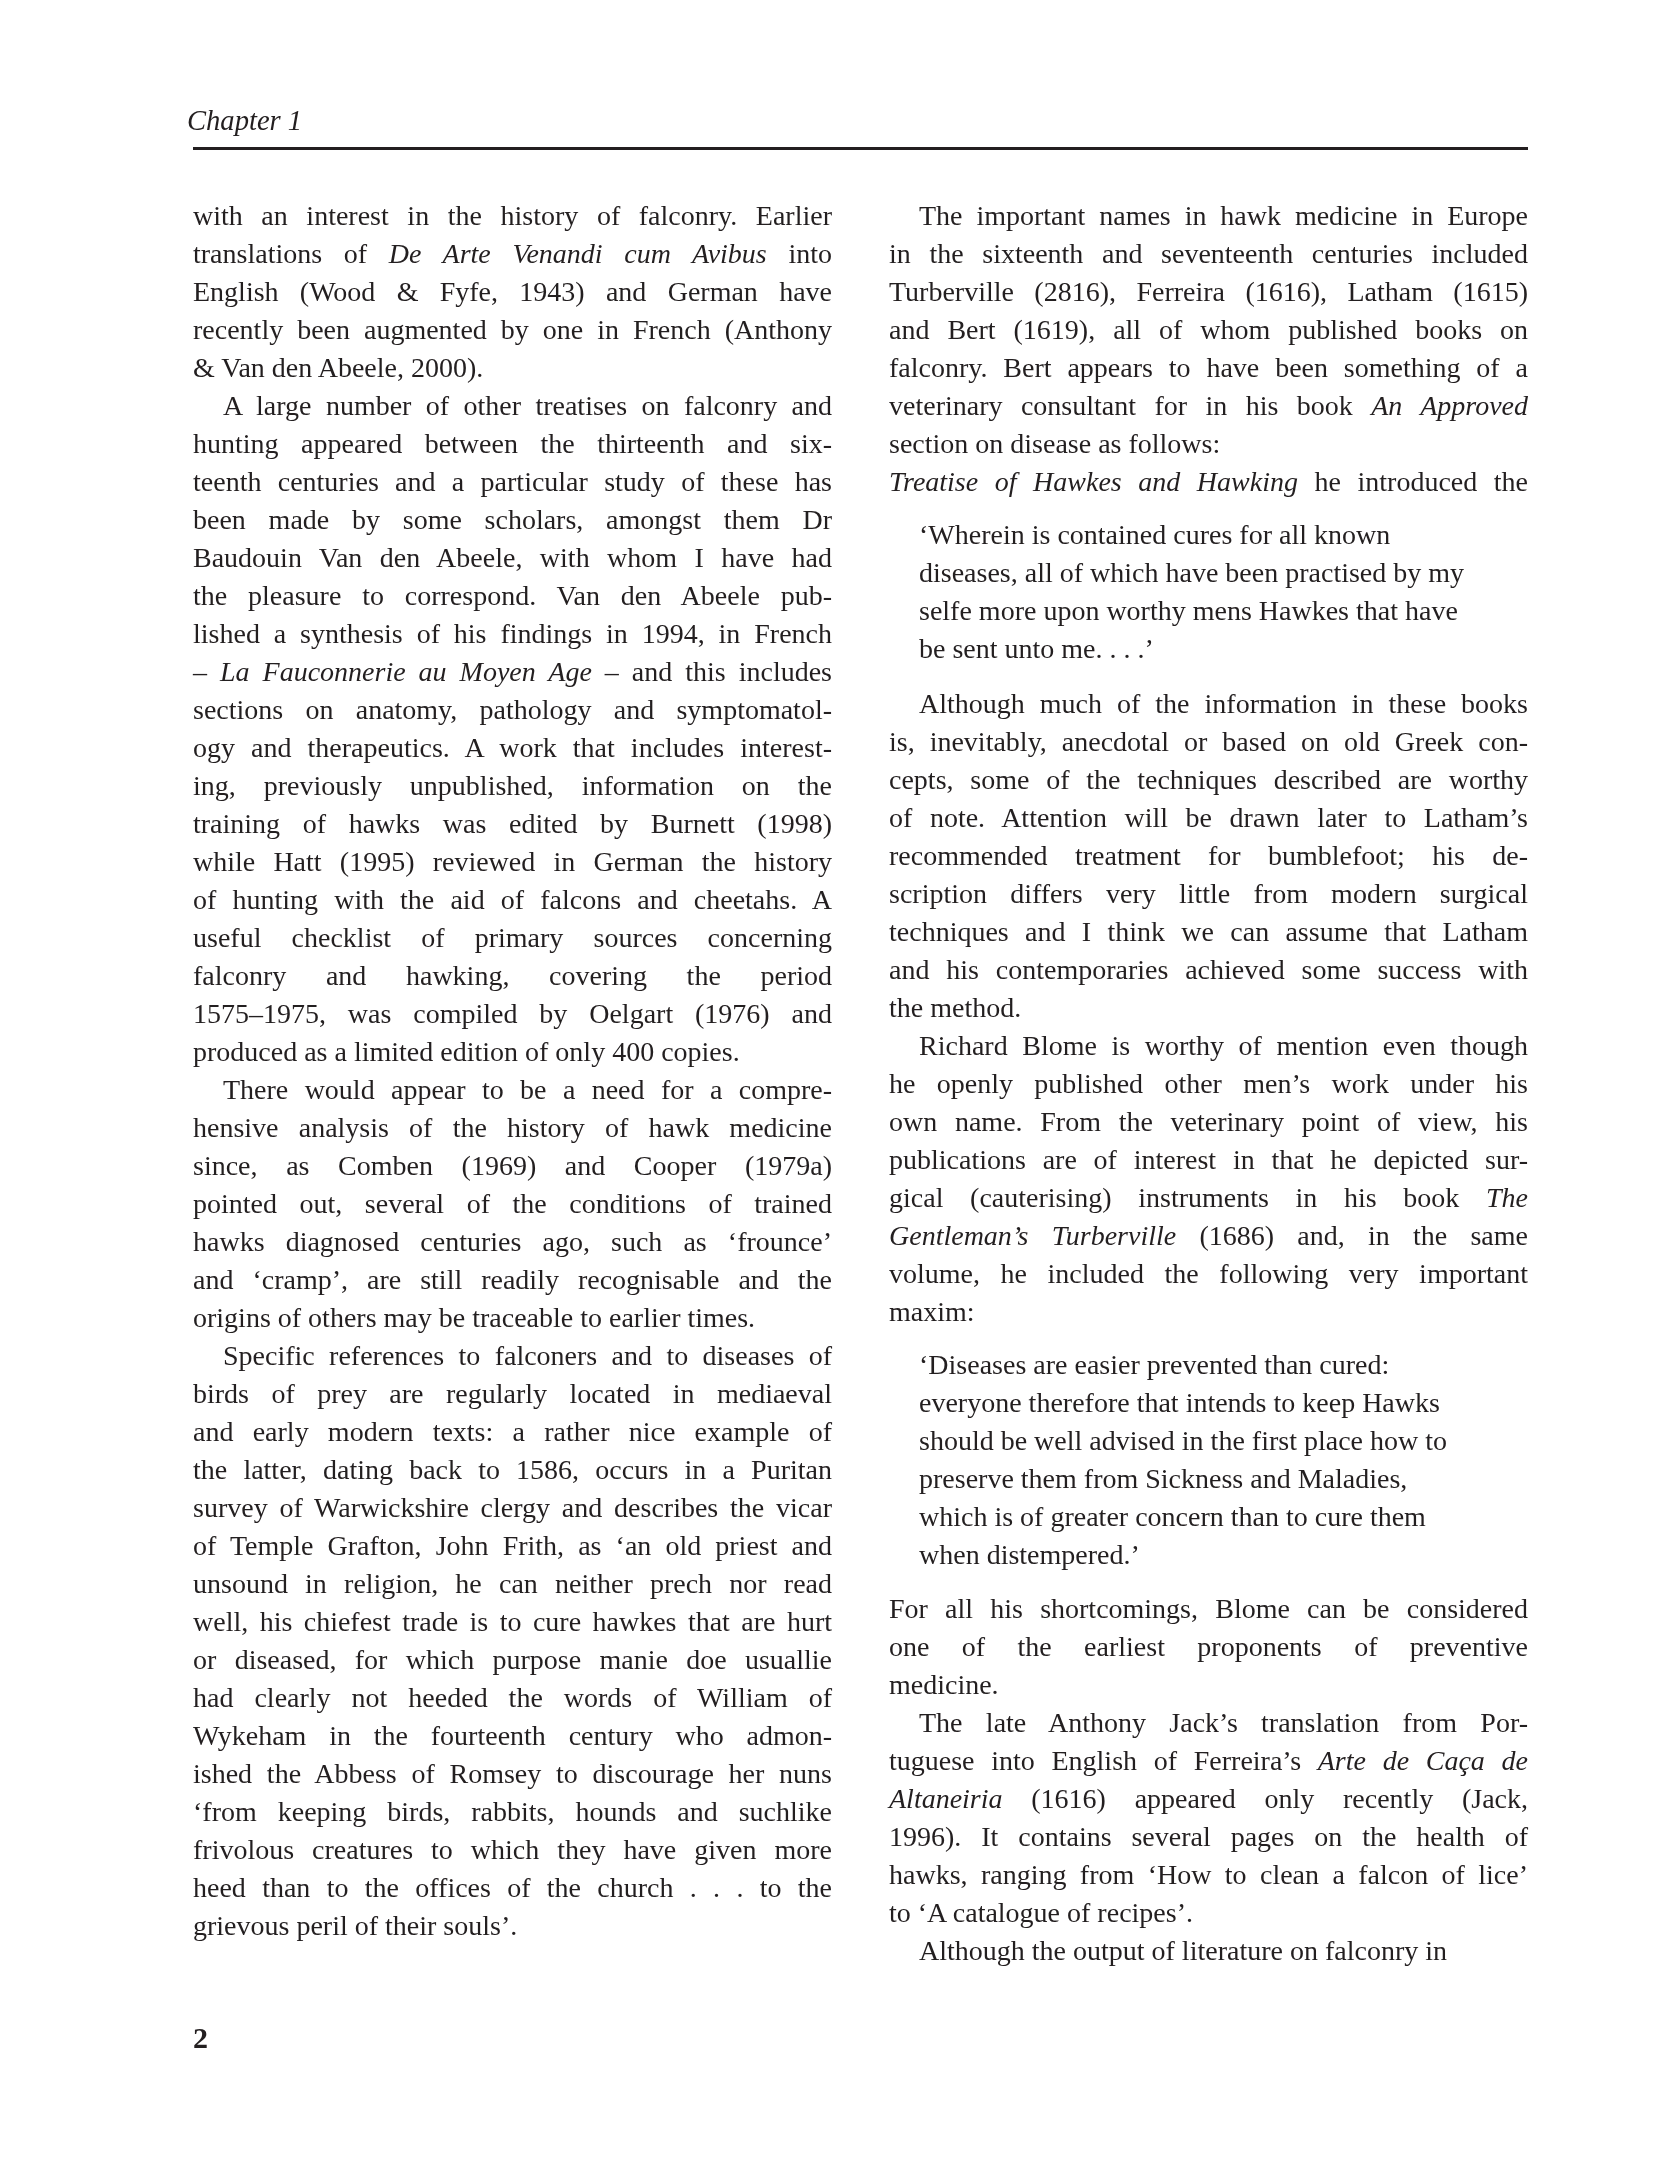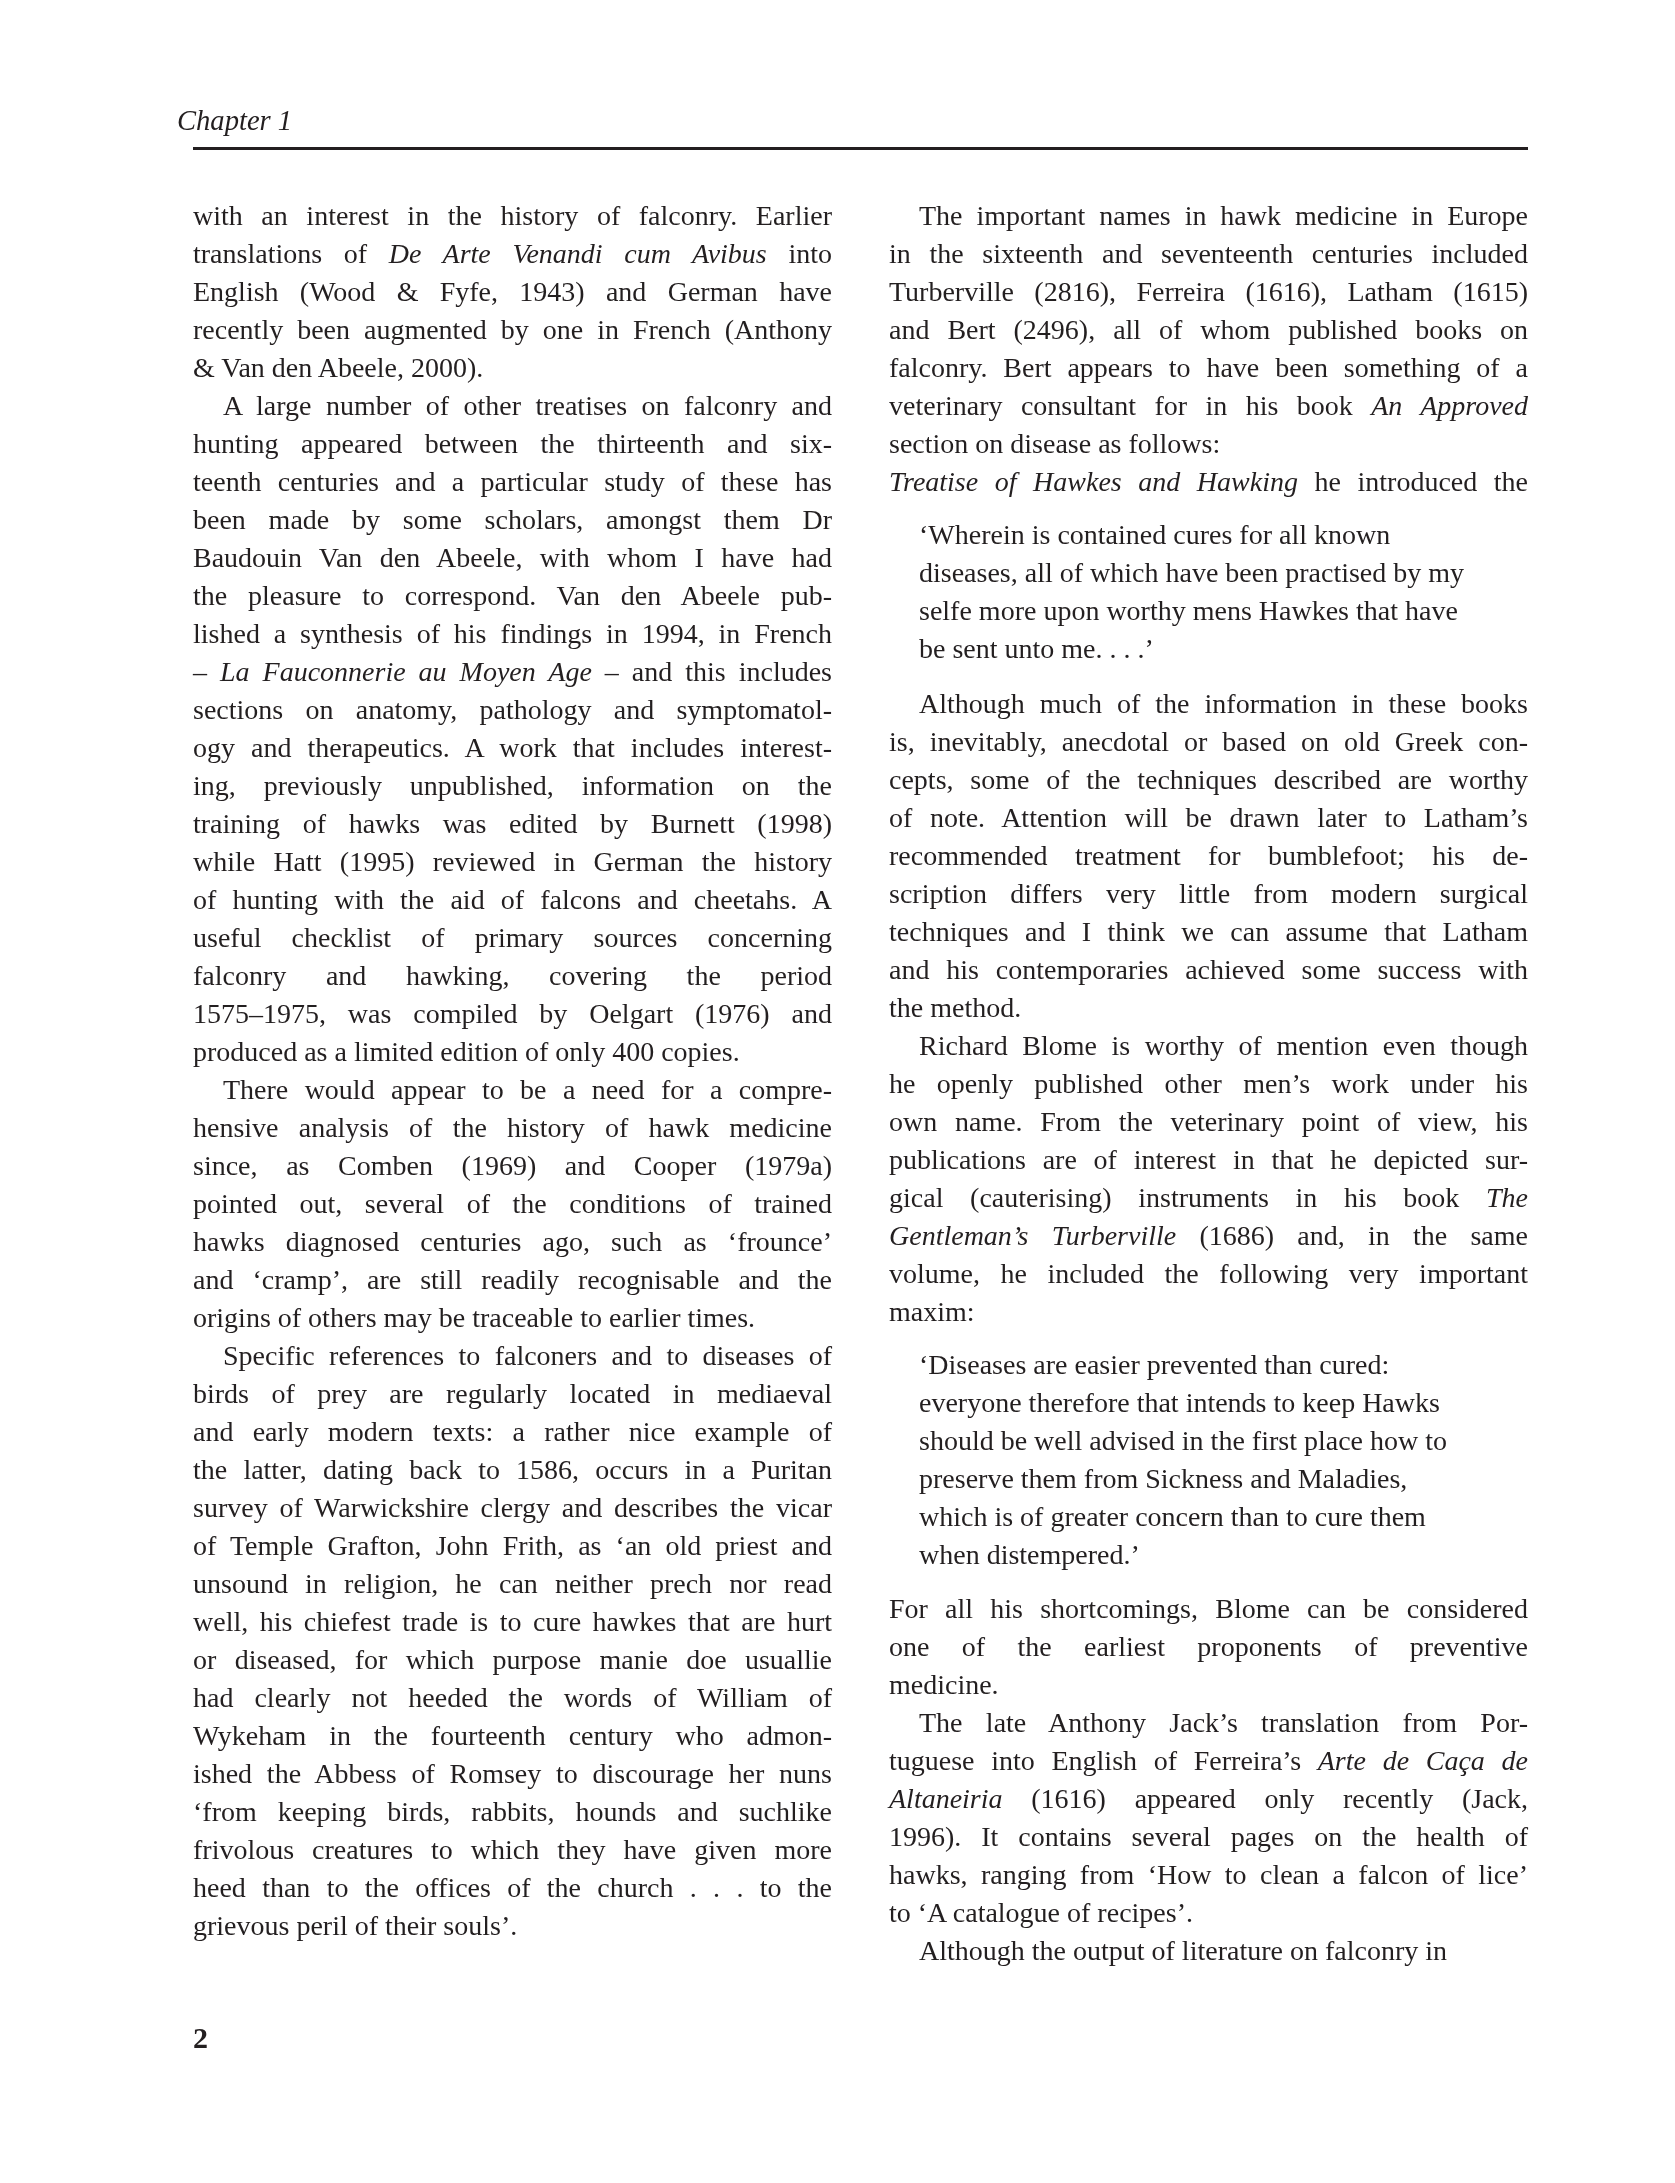--- a/index.html
+++ b/index.html
@@ -1,18 +1,18 @@
 <!DOCTYPE html>
 <html style="font-size:12px"><head>
 <meta charset="utf-8">
 <style>
   html, body { margin: 0; padding: 0; background: #ffffff; }
   body { width: 1676px; height: 2183px; position: relative; overflow: hidden;
          font-family: "Liberation Serif", "DejaVu Serif", serif; color: #231f20; }
-  .running-head { position: absolute; left: 177px; top: 104px; font-size: 28.6px; font-style: italic; line-height: 33px; }
+  .running-head { position: absolute; left: 187px; top: 104px; font-size: 28.6px; font-style: italic; line-height: 33px; }
   .head-rule { position: absolute; left: 193px; top: 147px; width: 1335px; height: 3px; background: #231f20; }
   .col { position: absolute; top: 197px; width: 639px; font-size: 28px; line-height: 38px; }
   .col.left { left: 193px; }
   .col.right { left: 889px; }
   .line { display: block; white-space: nowrap; text-align: justify; text-align-last: justify; height: 38px; overflow: visible; }
   .line.last { text-align-last: left; }
   .line.indent { padding-left: 30px; }
   .para { display: block; margin: 0 0 0 0; }
   .para + .para { margin-top: 0px; }
   .quote { display: block; padding-left: 30px; margin-top: 15px; margin-bottom: 16.5px; }
@@ -80,21 +80,21 @@
       <span class="line">frivolous creatures to which they have given more</span>
       <span class="line">heed than to the offices of the church . . . to the</span>
       <span class="line last">grievous peril of their souls’.</span>
     </div>
   </div>
 <div class="col right" id="right-col">
     <div class="para">
       <span class="line indent">The important names in hawk medicine in Europe</span>
       <span class="line">in the sixteenth and seventeenth centuries included</span>
       <span class="line">Turberville (2816), Ferreira (1616), Latham (1615)</span>
-      <span class="line">and Bert (2496), all of whom published books on</span>
+      <span class="line">and Bert (1619), all of whom published books on</span>
       <span class="line">falconry. Bert appears to have been something of a</span>
       <span class="line">veterinary consultant for in his book <i>An Approved</i></span>
       <span class="line last">section on disease as follows:</span>
       <span class="line"><i>Treatise of Hawkes and Hawking</i> he introduced the</span>
     </div>
     <div class="quote">
       <span class="line">‘Wherein is contained cures for all known</span>
       <span class="line">diseases, all of which have been practised by my</span>
       <span class="line">selfe more upon worthy mens Hawkes that have</span>
       <span class="line last">be sent unto me. . . .’</span>

